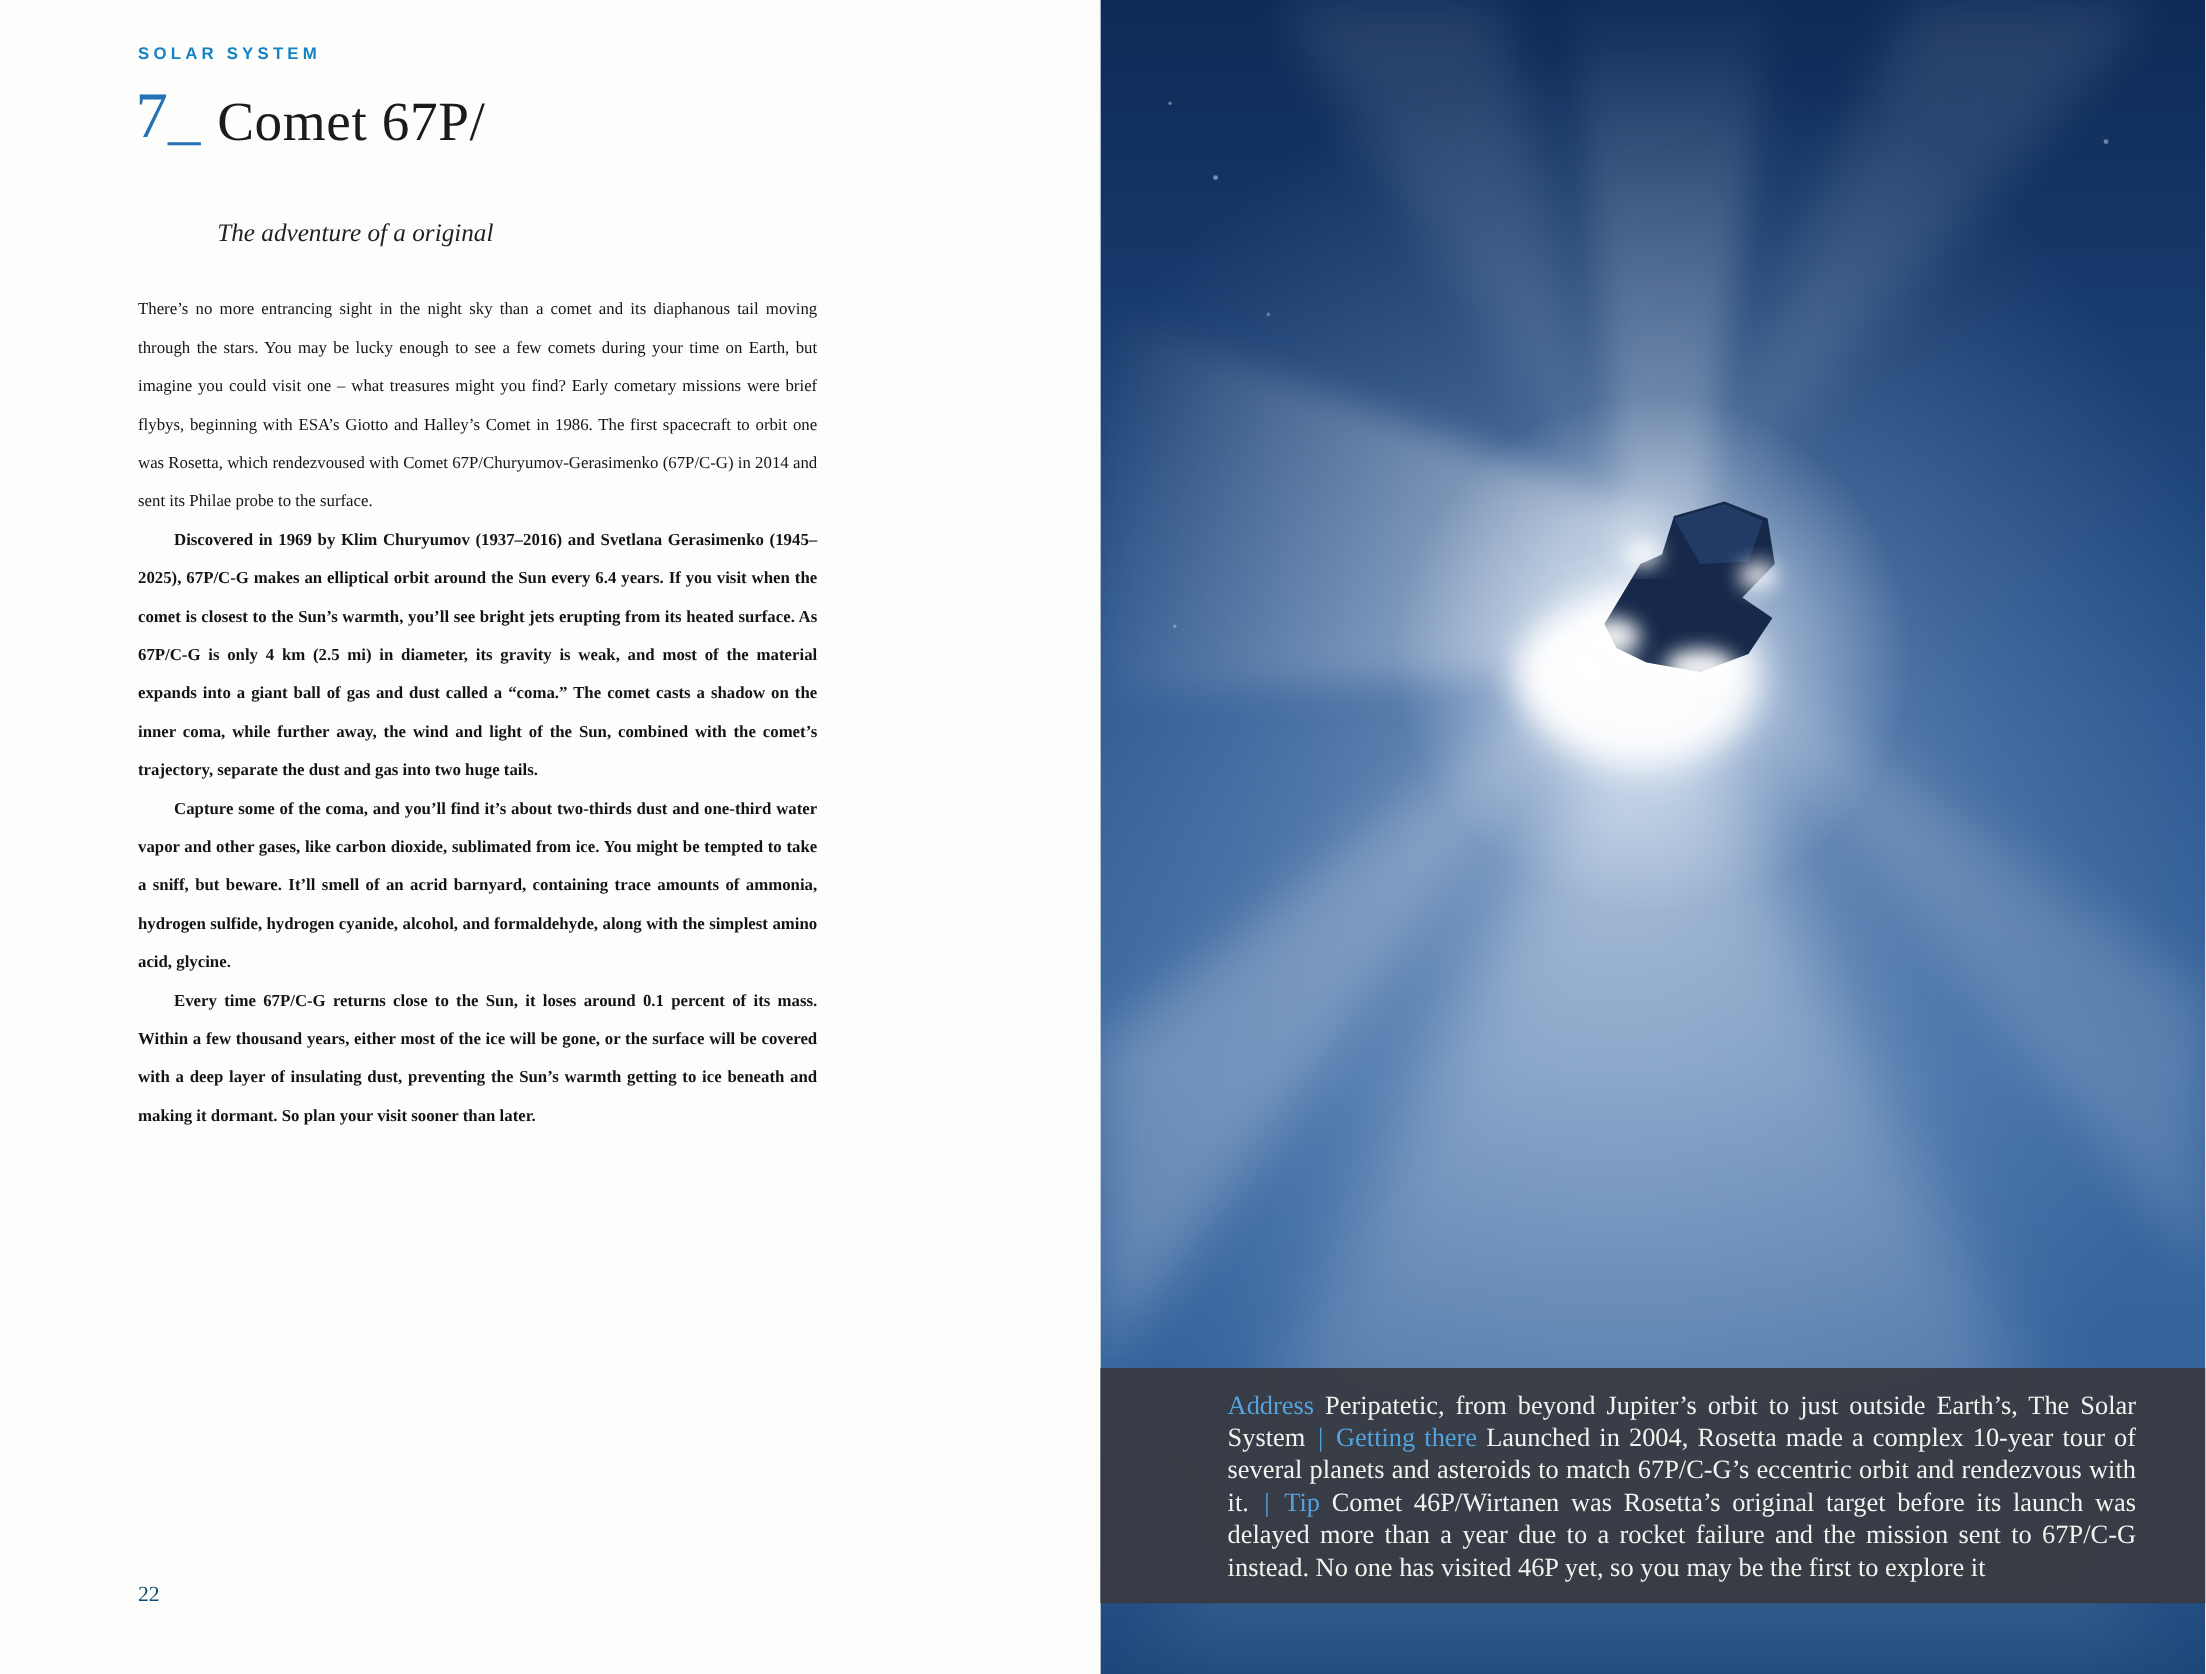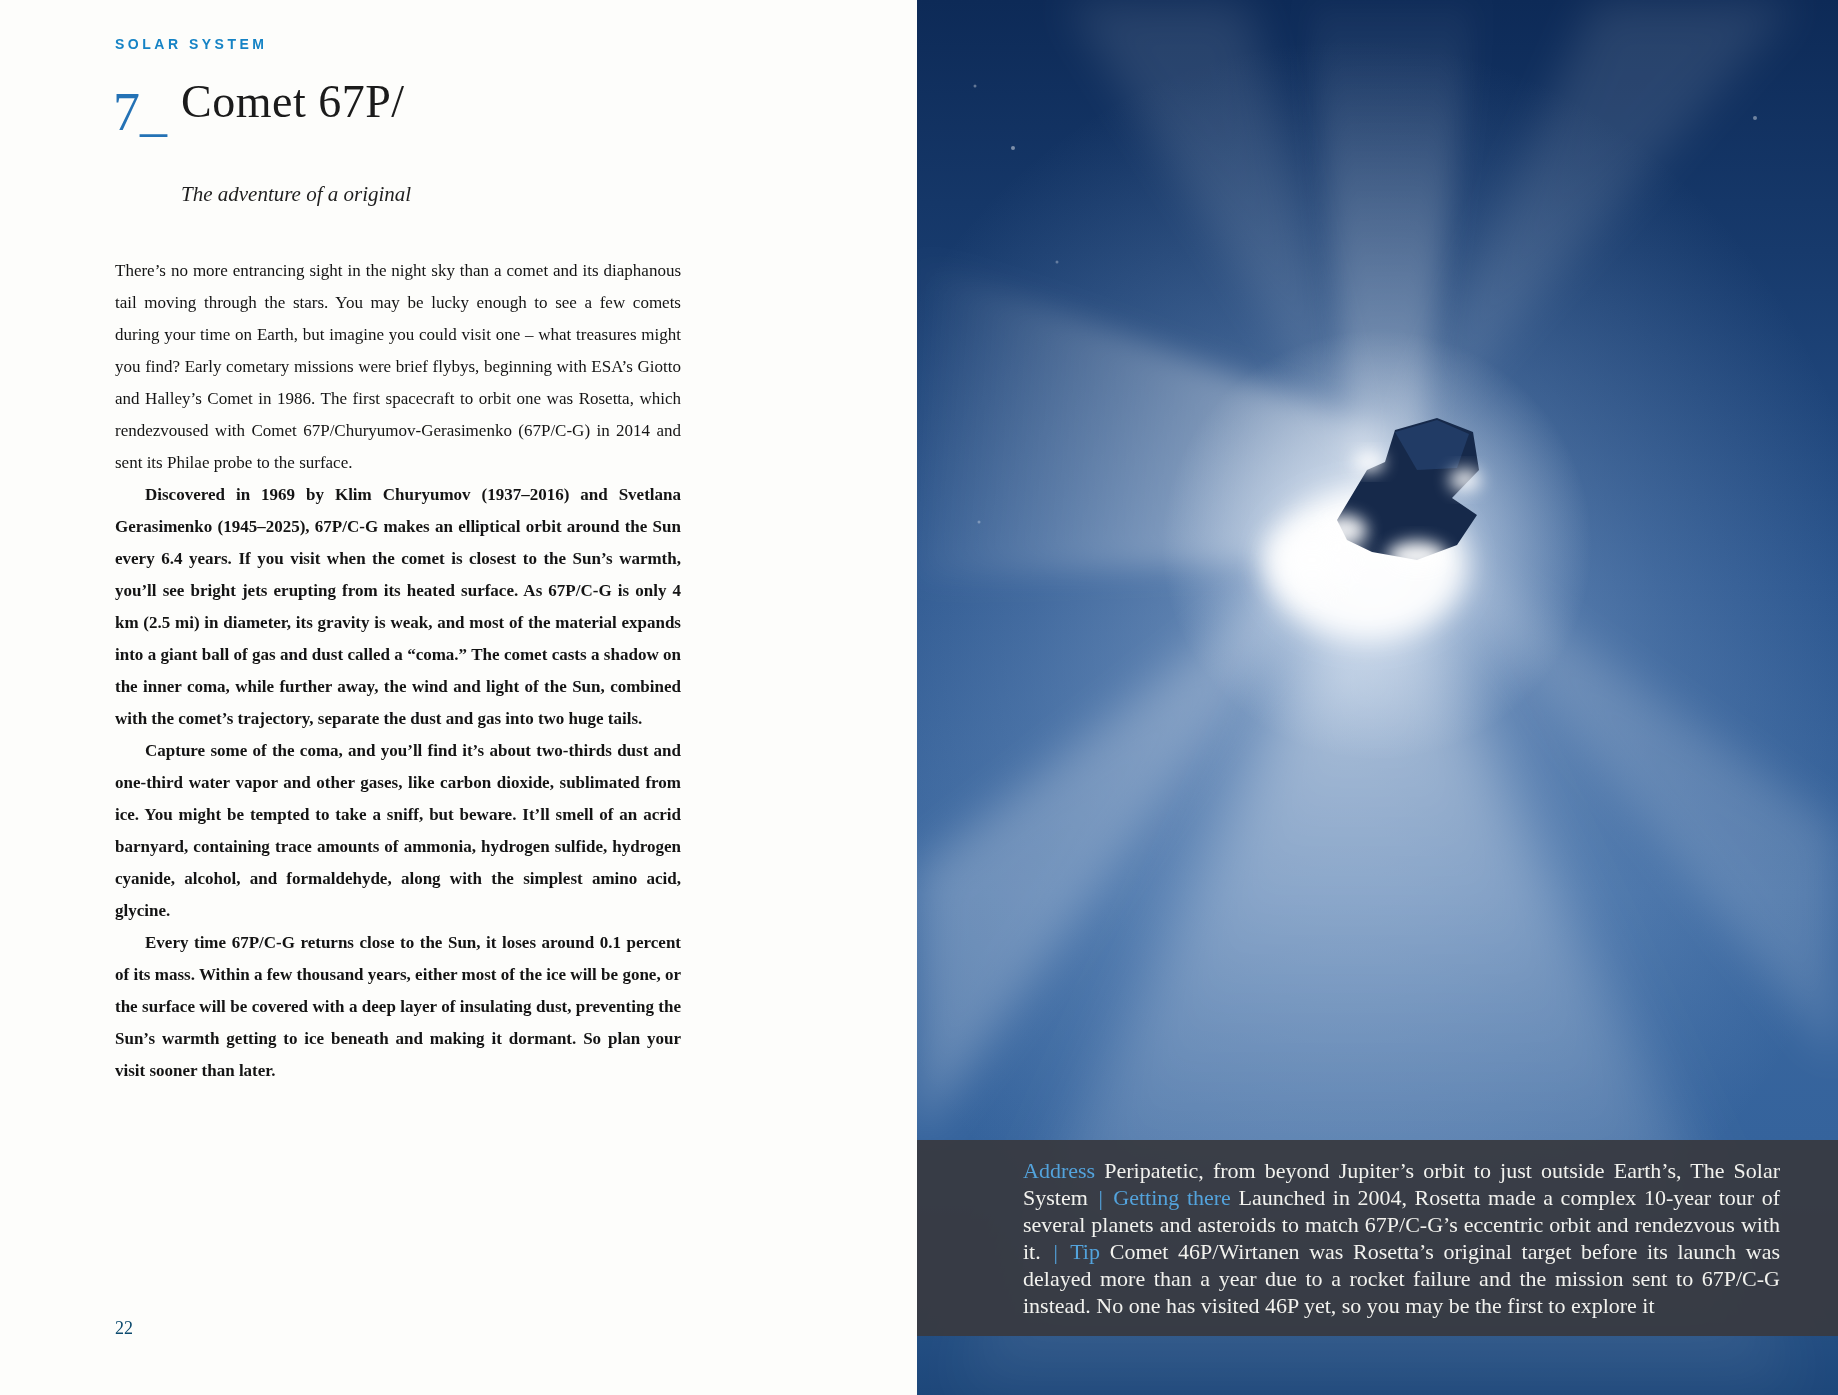--- a/index.html
+++ b/index.html
@@ -12,34 +12,34 @@
 
   
   .left-page { position:absolute; left:0; top:0; width:917px; height:1395px; background:#fdfdfb; }
   .eyebrow {
     position:absolute; left:115px; top:36px;
     font-family:"Liberation Sans", sans-serif;
     font-size:14px; font-weight:bold; letter-spacing:3.5px;
     color:#1583c5;
   }
   .chapter-num {
-    position:absolute; left:113px; top:84px;
+    position:absolute; left:113px; top:68px;
     font-size:54px; line-height:56px; color:#2472b5;
   }
   .page-title {
     position:absolute; left:181px; top:76px;
     font-size:46px; line-height:51px; color:#1b1b1b; letter-spacing:0.5px;
   }
   .subtitle {
     position:absolute; left:181px; top:182px;
     font-size:21px; font-style:italic; color:#1f1f1f;
   }
   .body-col {
-    position:absolute; left:115px; top:255px; width:566px;
-    font-size:17px; line-height:32px; color:#141414;
+    position:absolute; left:115px; top:243px; width:566px;
+    font-size:14px; line-height:32px; color:#141414;
     text-align:justify;
   }
   .body-col p + p { text-indent:30px;font-weight:bold; }
   .page-number {
     position:absolute; left:115px; top:1318px;
     font-size:18px; color:#0c4a6e;
   }
 
   
   .right-page { position:absolute; left:917px; top:0; width:921px; height:1395px; }

